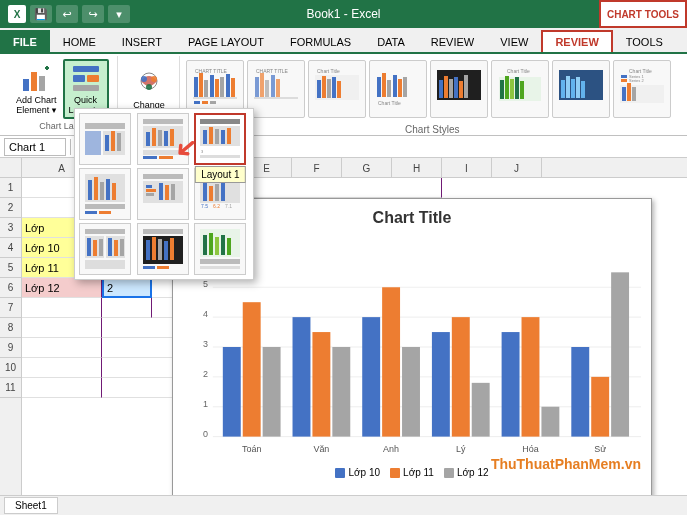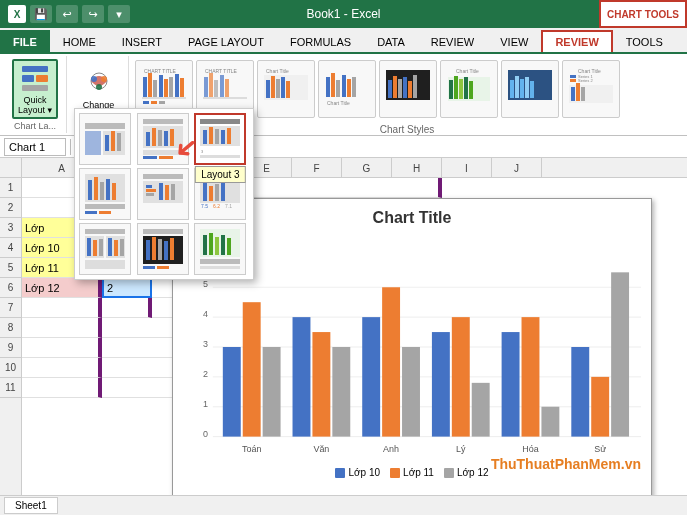--- a/index.html
+++ b/index.html
@@ -211,21 +211,21 @@
       border-right: 1px solid #ccc;
       display: flex;
       align-items: center;
       justify-content: center;
       font-size: 10px;
       color: #444;
     }
     .cell-row { display: flex; }
     .cell {
       height: 20px;
-      border-right: 4px solid #701a75;
+      border-right: 1px solid #701a75;
       border-bottom: 1px solid #e0e0e0;
       display: flex;
       align-items: center;
       padding: 0 3px;
       font-size: 11px;
       overflow: hidden;
     }
     .cell.selected { background: #cce8ff; border: 2px solid #1a73e8; }
 
     
@@ -370,20 +370,32 @@
   <div class="tab">REVIEW</div>
   <div class="tab">VIEW</div>
   <div class="tab design-tab">REVIEW</div>
   <div class="tab">TOOLS</div>
 </div>
 
 <div class="ribbon">
 
   <div class="ribbon-group">
     <div class="ribbon-group-buttons">
+      <div class="rb-btn">
+        <div class="rb-btn-icon">
+          <svg width="30" height="30" viewBox="0 0 30 30">
+            <rect x="2" y="15" width="6" height="12" fill="#4472C4"></rect>
+            <rect x="10" y="8" width="6" height="19" fill="#ED7D31"></rect>
+            <rect x="18" y="12" width="6" height="15" fill="#A5A5A5"></rect>
+            <line x1="24" y1="4" x2="28" y2="4" stroke="#217346" stroke-width="2"></line>
+            <line x1="26" y1="2" x2="26" y2="6" stroke="#217346" stroke-width="2"></line>
+          </svg>
+        </div>
+        <div class="rb-btn-label">Add Chart<br>Element ▾</div>
+      </div>
       <div class="rb-btn highlighted">
         <div class="rb-btn-icon">
           <svg width="30" height="30" viewBox="0 0 30 30">
             <rect x="2" y="2" width="26" height="6" fill="#4472C4" rx="1"></rect>
             <rect x="2" y="11" width="12" height="7" fill="#4472C4" rx="1"></rect>
             <rect x="16" y="11" width="12" height="7" fill="#ED7D31" rx="1"></rect>
             <rect x="2" y="21" width="26" height="6" fill="#A5A5A5" rx="1"></rect>
           </svg>
         </div>
         <div class="rb-btn-label">Quick<br>Layout ▾</div>
@@ -742,21 +754,21 @@
         <rect x="2" y="2" width="40" height="5" fill="#888"></rect>
         <rect x="2" y="9" width="40" height="20" fill="#e0e0e0"></rect>
         <rect x="5" y="13" width="4" height="14" fill="#4472C4"></rect>
         <rect x="11" y="10" width="4" height="17" fill="#ED7D31"></rect>
         <rect x="17" y="12" width="4" height="15" fill="#A5A5A5"></rect>
         <rect x="23" y="13" width="4" height="14" fill="#4472C4"></rect>
         <rect x="29" y="11" width="4" height="16" fill="#ED7D31"></rect>
         <text x="3" y="36" font-size="4" fill="#888">3</text>
         <rect x="2" y="38" width="40" height="3" fill="#ddd"></rect>
       </svg>
-      <div class="dd-tooltip">Layout 3</div>
+      <div class="dd-tooltip">Layout 1</div>
     </div>
 
     <div class="dd-item">
       <svg viewBox="0 0 44 44">
         <rect x="2" y="2" width="40" height="28" fill="#e0e0e0"></rect>
         <rect x="5" y="8" width="4" height="20" fill="#4472C4"></rect>
         <rect x="11" y="5" width="4" height="23" fill="#ED7D31"></rect>
         <rect x="17" y="10" width="4" height="18" fill="#A5A5A5"></rect>
         <rect x="23" y="7" width="4" height="21" fill="#4472C4"></rect>
         <rect x="29" y="11" width="4" height="17" fill="#ED7D31"></rect>

